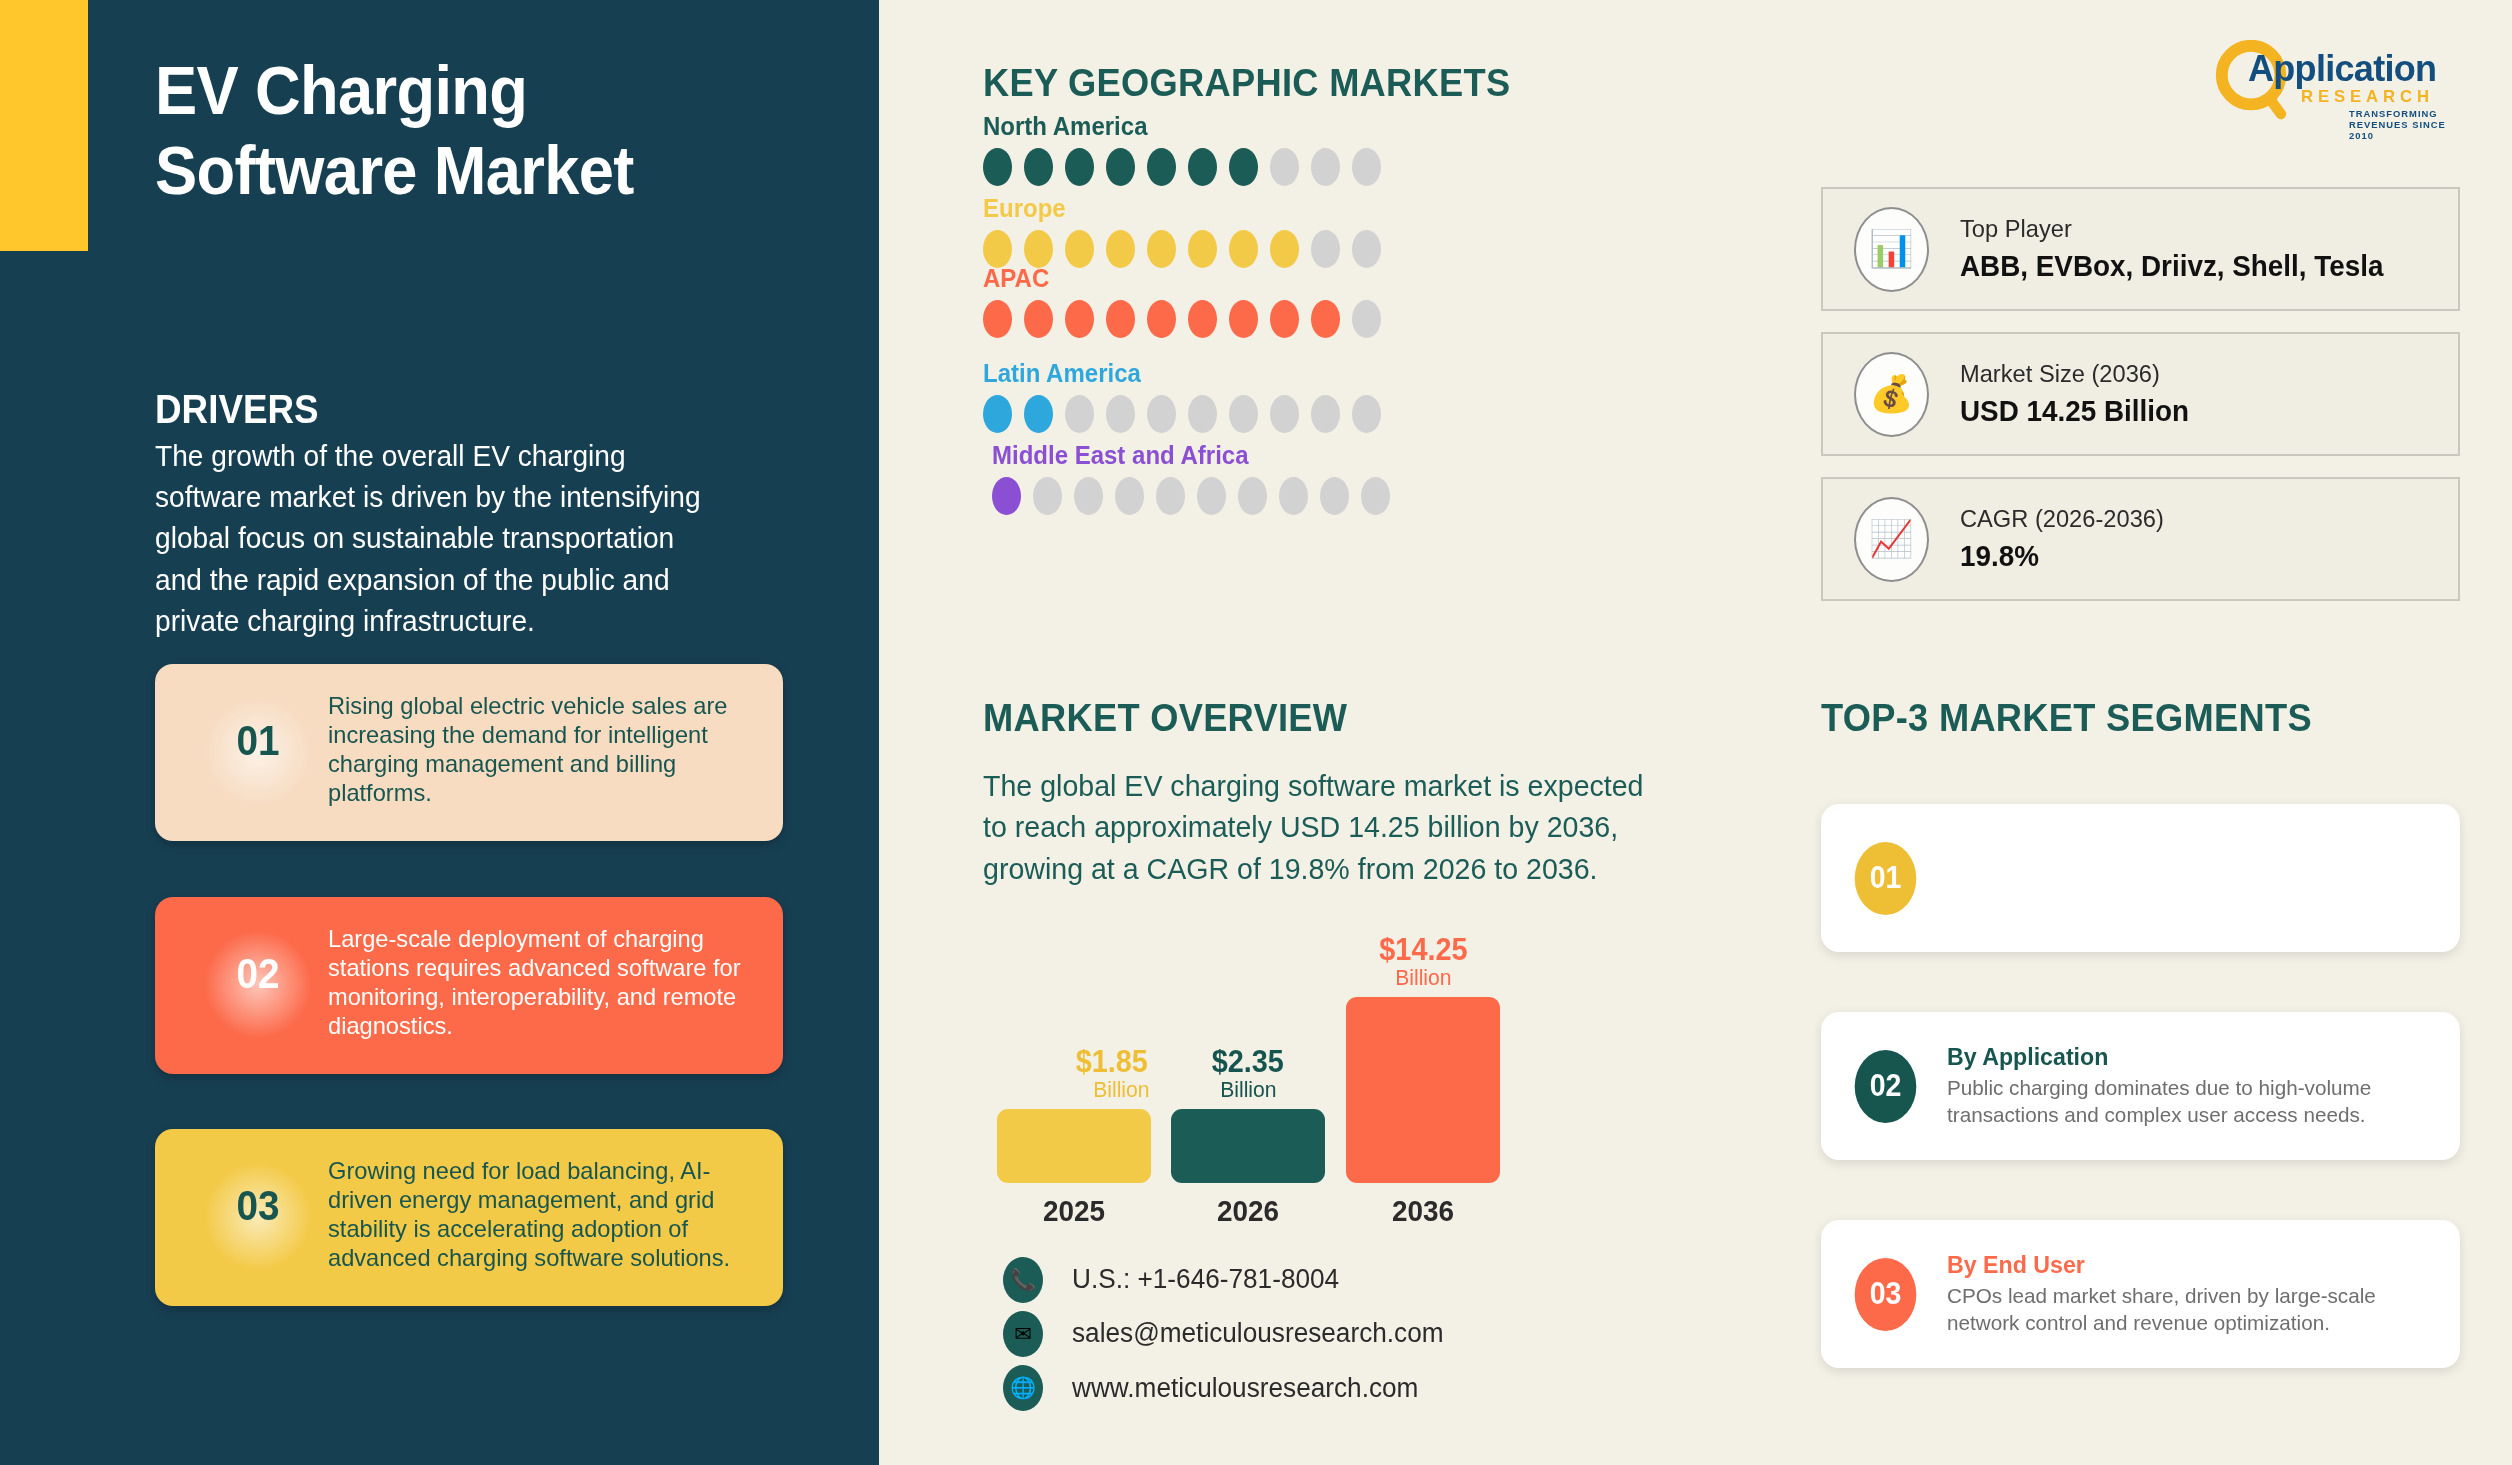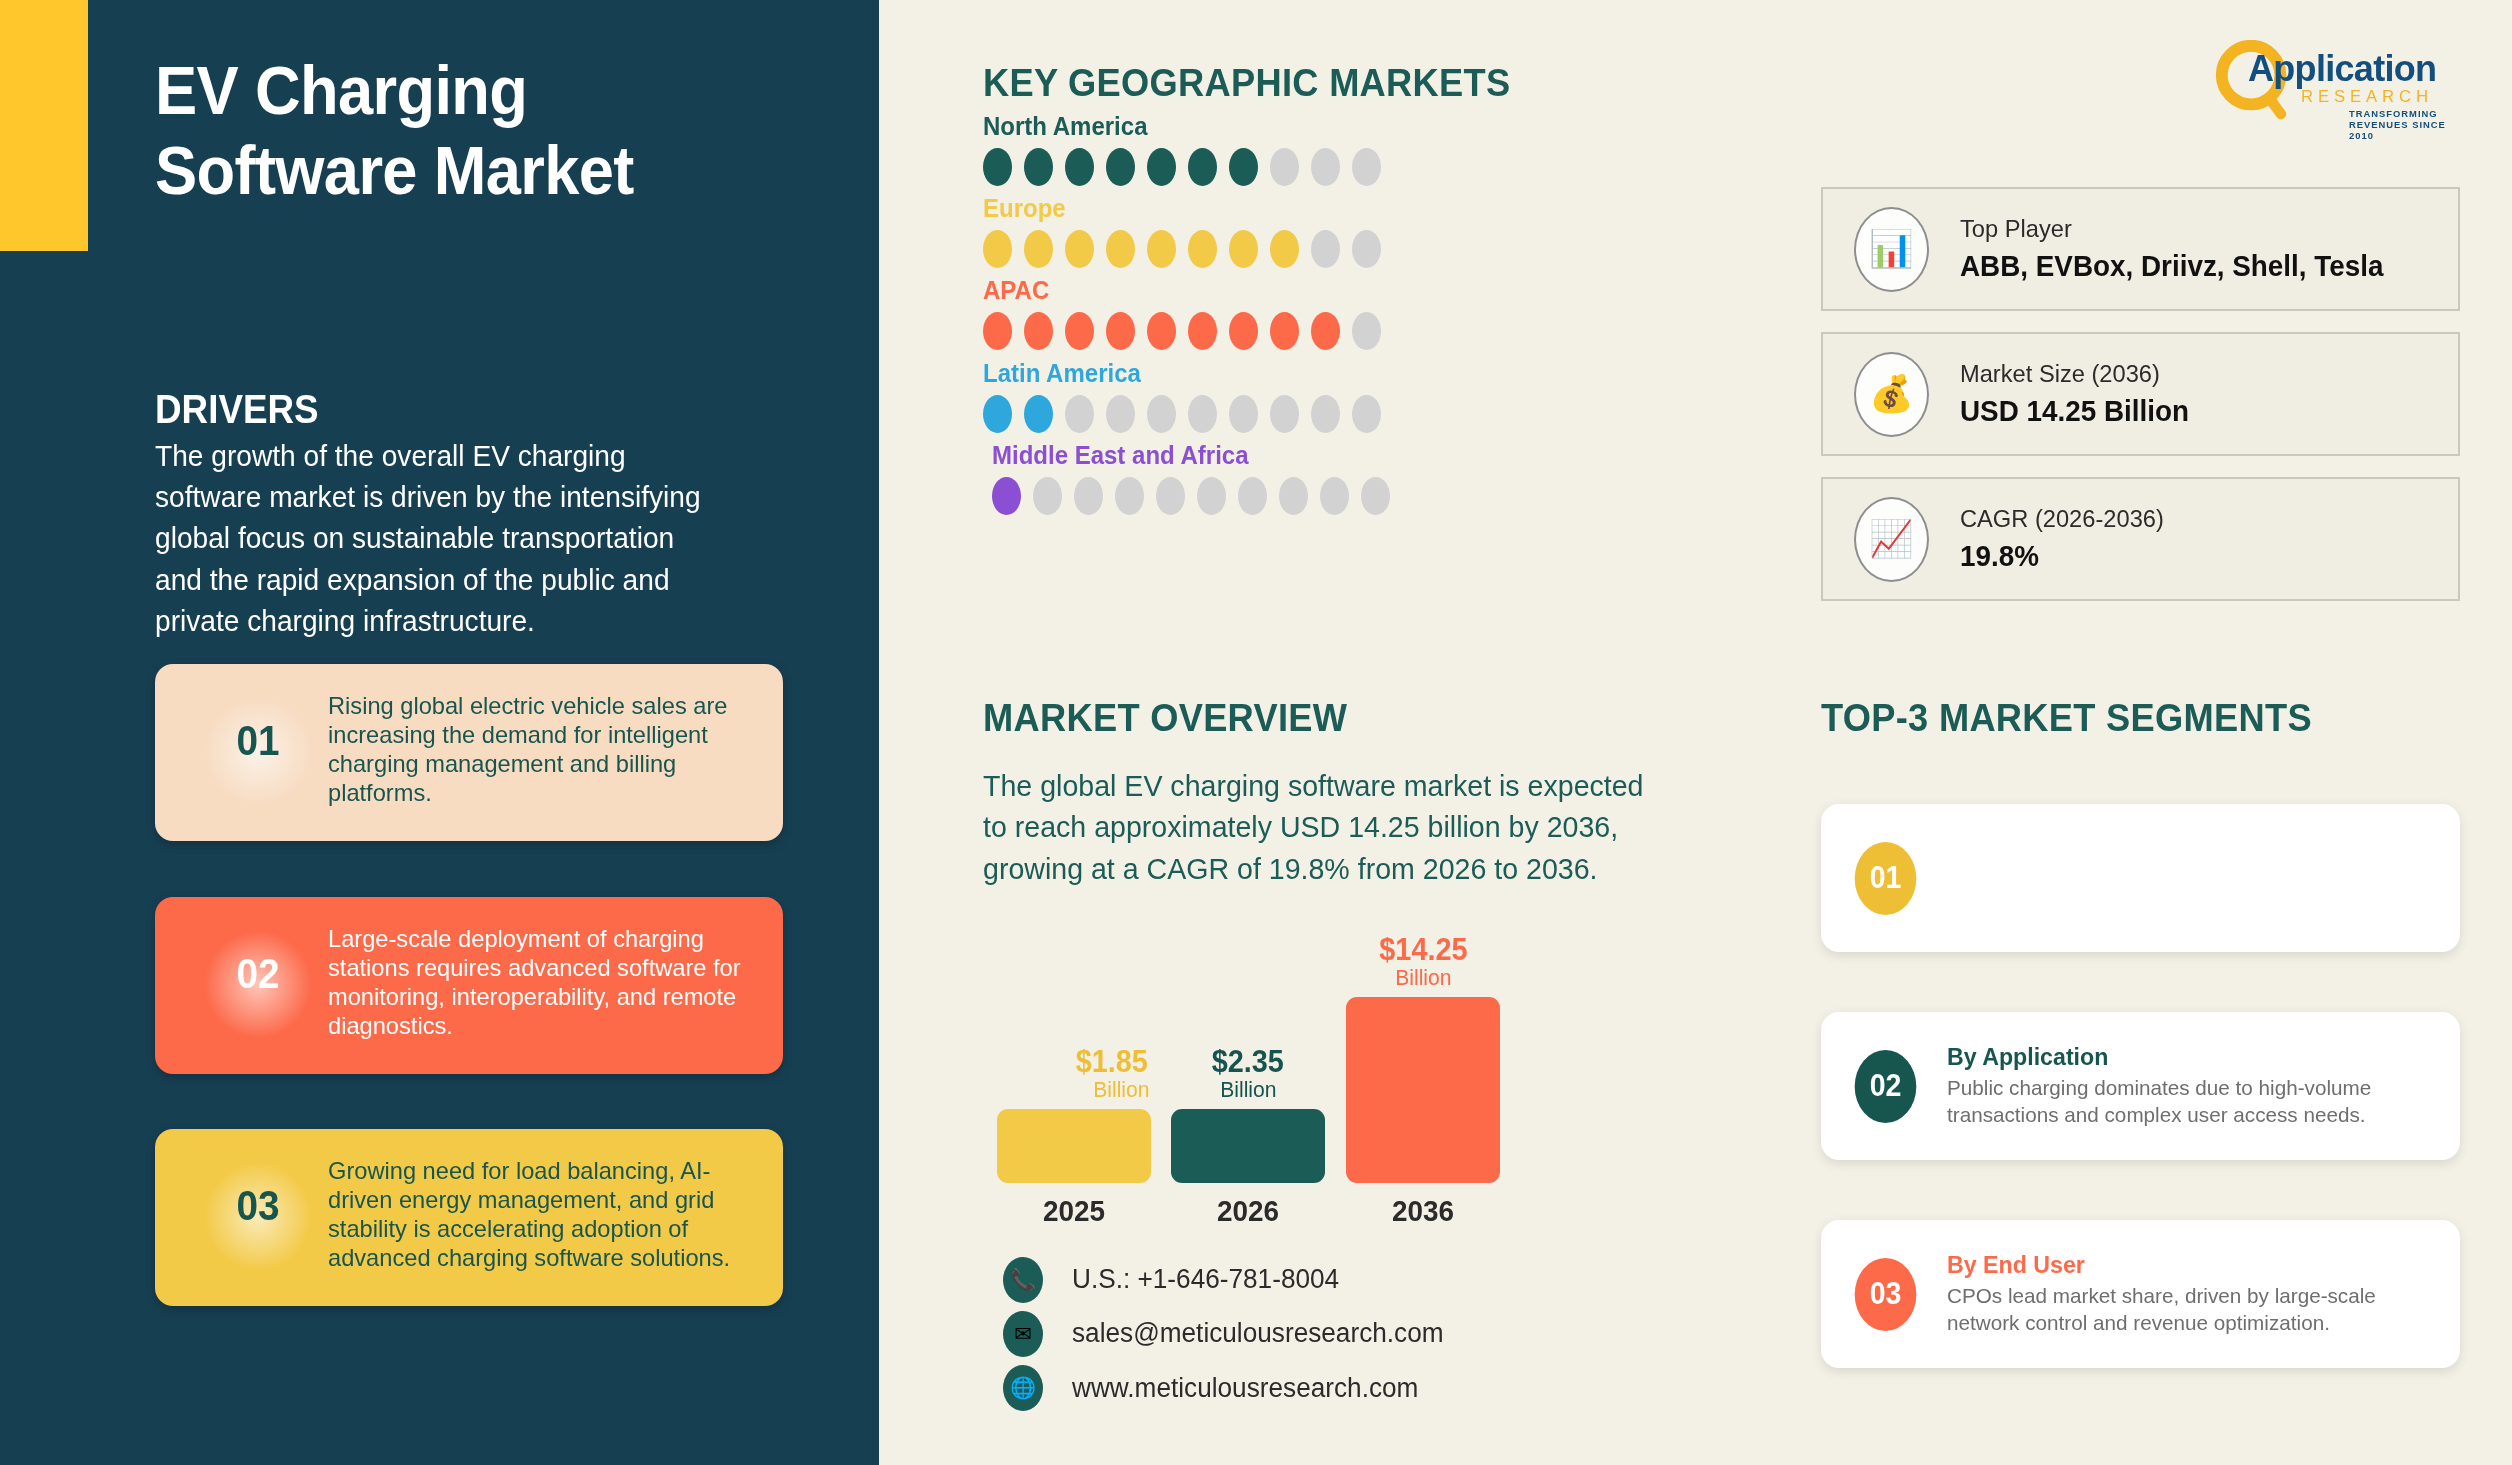--- a/index.html
+++ b/index.html
@@ -131,21 +131,21 @@
   .ct-txt{ margin-left:29px; font-size:27px; color:#2B2B2B; transform:scaleX(0.97); transform-origin:left center; }
 
   
   .logo{ position:absolute; left:2212px; top:40px; width:258px; height:84px; }
   .logo-main{
     position:absolute; left:36px; top:8.4px;
     font-size:36px; font-weight:bold; color:#134E7E; letter-spacing:-0.7px;
   }
   .logo-sub{
     position:absolute; left:89px; top:47px;
-    font-size:16.7px; font-weight:normal; color:#F4B320; letter-spacing:4.9px;
+    font-size:16.7px; font-weight:bold; color:#F4B320; letter-spacing:4.9px;
   }
   .logo-tag{
     position:absolute; left:92px; top:68px;
     font-size:9.4px; font-weight:bold; color:#134E7E; letter-spacing:1px;margin-left:45px;
   }
 
   .stat-card{
     position:absolute; left:1821px; width:639px; height:124px;
     background:#F0EDE3; border:2.1px solid #C9C7BE;
     display:flex; align-items:center;
@@ -240,21 +240,21 @@
         <div class="geo-dot" style="background: rgb(243, 202, 72);"></div>
         <div class="geo-dot" style="background: rgb(243, 202, 72);"></div>
         <div class="geo-dot" style="background: rgb(243, 202, 72);"></div>
         <div class="geo-dot" style="background: rgb(243, 202, 72);"></div>
         <div class="geo-dot" style="background: rgb(243, 202, 72);"></div>
         <div class="geo-dot" style="background: rgb(243, 202, 72);"></div>
         <div class="geo-dot"></div>
         <div class="geo-dot"></div>
       </div>
     </div>
-    <div class="geo-row" style="top: 276px;">
+    <div class="geo-row" style="top: 264px;">
       <div class="geo-label" style="color: rgb(252, 106, 74);">APAC</div>
       <div class="geo-dots">
         <div class="geo-dot" style="background: rgb(252, 106, 74);"></div>
         <div class="geo-dot" style="background: rgb(252, 106, 74);"></div>
         <div class="geo-dot" style="background: rgb(252, 106, 74);"></div>
         <div class="geo-dot" style="background: rgb(252, 106, 74);"></div>
         <div class="geo-dot" style="background: rgb(252, 106, 74);"></div>
         <div class="geo-dot" style="background: rgb(252, 106, 74);"></div>
         <div class="geo-dot" style="background: rgb(252, 106, 74);"></div>
         <div class="geo-dot" style="background: rgb(252, 106, 74);"></div>

